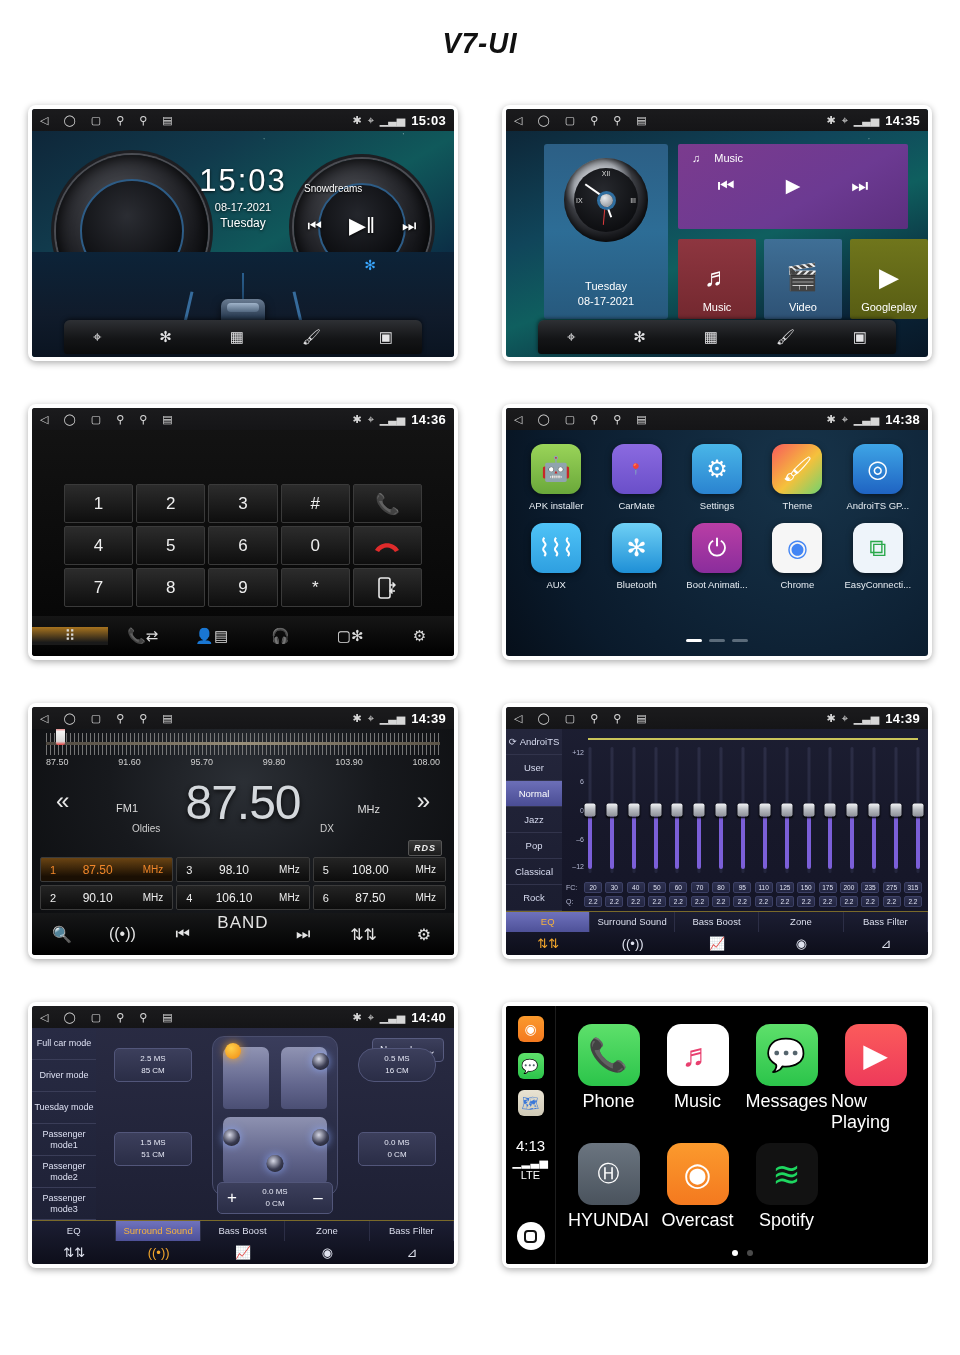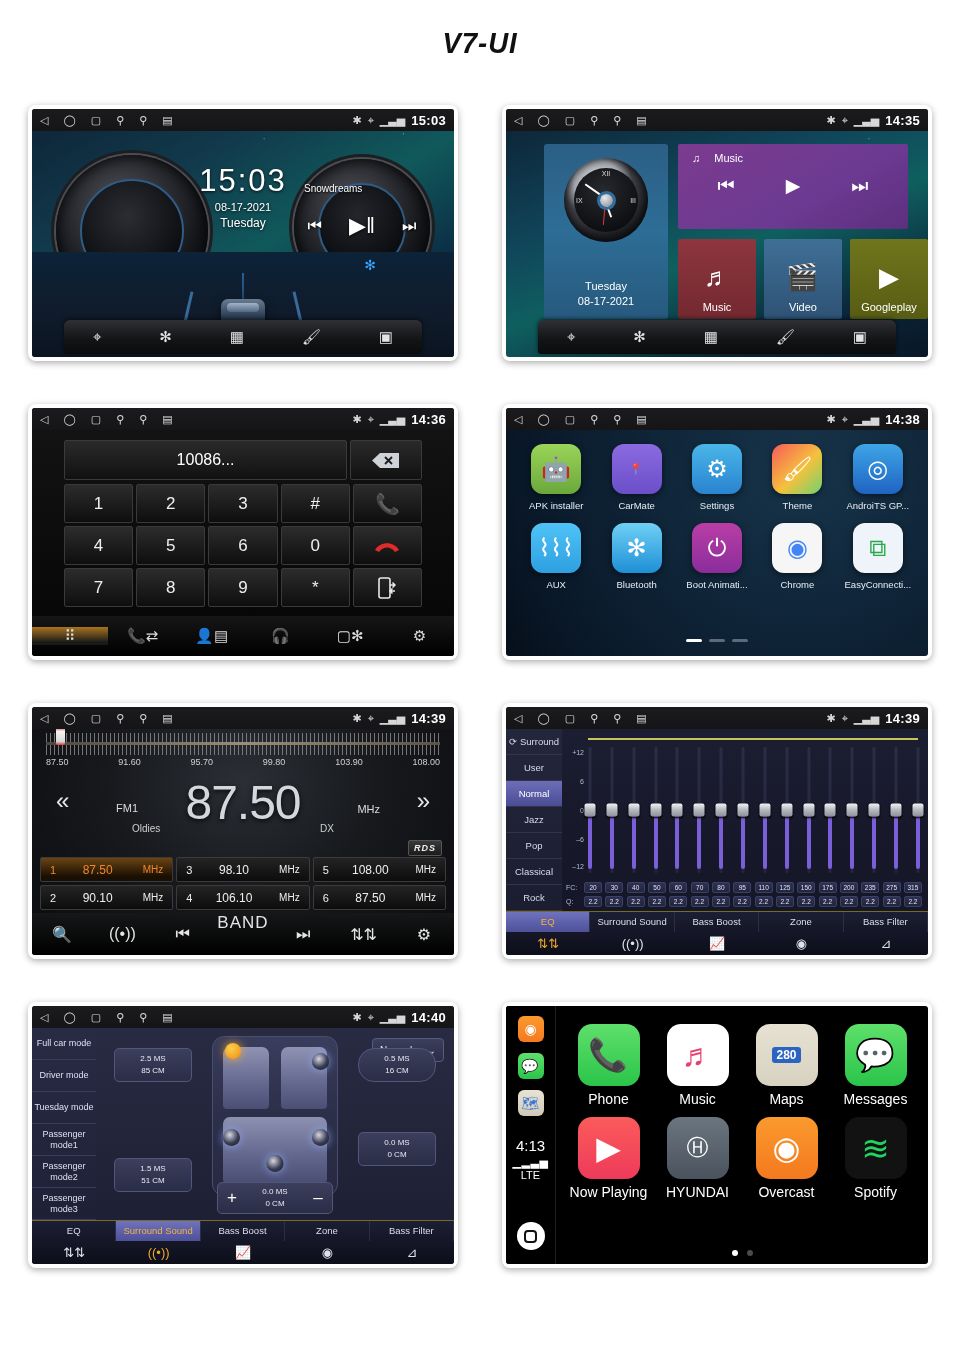--- a/index.html
+++ b/index.html
@@ -277,21 +277,21 @@
   .spk{position:absolute;width:17px;height:17px;border-radius:50%;
     background:radial-gradient(circle at 40% 35%,#d6d8e6,#3a3c52 55%,#14151f);
     box-shadow:0 0 9px rgba(140,170,255,.85);}
   .sun{position:absolute;left:12px;top:6px;width:16px;height:16px;border-radius:50%;
     background:radial-gradient(circle at 38% 32%,#ffd04a,#f08a12);
     box-shadow:0 0 10px rgba(255,170,40,.9);}
   .dbox{position:absolute;width:78px;height:34px;border-radius:5px;
     background:linear-gradient(#3c3f5c,#2a2d46);border:1px solid #52567a;
     color:#e6e8f5;font-size:8px;display:flex;flex-direction:column;
     align-items:center;justify-content:center;line-height:1.5;}
-  .dbox.d1{left:18px;top:20px;} .dbox.d2{left:18px;top:104px;margin-top:26px;}
+  .dbox.d1{left:18px;top:20px;} .dbox.d2{left:18px;top:104px;}
   .dbox.d3{right:18px;top:20px;border-radius:16px;} .dbox.d4{right:18px;top:104px;}
   .stepper{position:absolute;left:50%;transform:translateX(-50%);bottom:6px;
     width:116px;height:32px;border-radius:5px;
     background:linear-gradient(#3c3f5c,#2a2d46);border:1px solid #52567a;
     display:flex;align-items:center;}
   .stepper .pm{width:28px;text-align:center;color:#fff;font-size:17px;}
   .stepper .vl{flex:1;text-align:center;color:#e6e8f5;font-size:8px;line-height:1.5;}
   .modesel{position:absolute;right:10px;top:10px;width:72px;height:24px;border-radius:4px;
     background:linear-gradient(#3c3f5c,#2a2d46);border:1px solid #585c80;
     display:flex;align-items:center;justify-content:space-between;padding:0 7px;
@@ -308,21 +308,21 @@
   .cp-side .sig{color:#fff;font-size:11px;letter-spacing:.5px;margin-top:2px;}
   .cp-side .lte{color:#fff;font-size:11px;}
   .cp-home{position:absolute;bottom:14px;width:28px;height:28px;border-radius:50%;
     background:#fff;display:flex;align-items:center;justify-content:center;}
   .cp-home i{width:13px;height:13px;border:2px solid #111;border-radius:4px;display:block;}
   .cp-apps{position:absolute;left:58px;right:8px;top:18px;
     display:grid;grid-template-columns:repeat(4,1fr);row-gap:10px;}
   .cpa{display:flex;flex-direction:column;align-items:center;}
   .cpa .ic{width:62px;height:62px;border-radius:14px;display:flex;align-items:center;
     justify-content:center;font-size:32px;color:#fff;overflow:hidden;position:relative;}
-  .cpa .lb{color:#fff;font-size:14px;margin-top:5px;}
+  .cpa .lb{color:#fff;font-size:18px;margin-top:5px;}
   .cp-pager{position:absolute;bottom:8px;left:58px;right:8px;display:flex;
     justify-content:center;gap:9px;}
   .cp-pager i{width:6px;height:6px;border-radius:50%;background:#4a4a4a;display:block;}
   .cp-pager i.on{background:#fff;}
 </style>
 </head>
 <body>
 
 <div class="page-title">V7-UI</div>
 
@@ -456,29 +456,20 @@
             <span class="sb-ico">▢</span>
             <span class="sb-ico">⚲</span>
             <span class="sb-ico">⚲</span>
             <span class="sb-ico">▤</span>
           </div>
           <div class="sb-right">
             <span class="sb-ico">✱</span>
             <span class="sb-ico">⌖</span>
             <span class="sb-ico">▁▃▅</span>
             <span class="sb-time">14:36</span>
-          </div>
-        </div>
-        <div class="num-display">
-          <div class="fld" placeholder="Enter number">10086...</div>
-          <div class="del">
-            <svg width="30" height="17" viewBox="0 0 30 17">
-                <path d="M9 1 L28 1 L28 16 L9 16 L1 8.5 Z" fill="#cfd2d6"></path>
-                <path d="M14 5 L21 12 M21 5 L14 12" stroke="#1b1b1b" stroke-width="1.8"></path>
-              </svg>
           </div>
         </div>
         <div class="keypad">
           <div class="key">1</div>
           <div class="key">2</div>
           <div class="key">3</div>
           <div class="key">#</div>
           <div class="key green">📞</div>
           <div class="key">4</div>
           <div class="key">5</div>
@@ -678,21 +669,21 @@
           <div class="sb-right">
             <span class="sb-ico">✱</span>
             <span class="sb-ico">⌖</span>
             <span class="sb-ico">▁▃▅</span>
             <span class="sb-time">14:39</span>
           </div>
         </div>
         <div class="eq-side">
           <div class="it">
             <span style="margin-right:3px">⟳</span>
-            <span>Surround</span>
+            <span>AndroiTS</span>
           </div>
           <div class="it">User</div>
           <div class="it sel">Normal</div>
           <div class="it">Jazz</div>
           <div class="it">Pop</div>
           <div class="it">Classical</div>
           <div class="it">Rock</div>
         </div>
         <div class="eq-main">
           <div class="eq-topline"></div>
@@ -953,26 +944,20 @@
         <div class="cp-apps">
           <div class="cpa">
             <span class="ic" style="background:linear-gradient(#5ee06b,#2bc44a)">📞</span>
             <span class="lb">Phone</span>
           </div>
           <div class="cpa">
             <span class="ic" style="background:#fff;color:#e8406f">♬</span>
             <span class="lb">Music</span>
           </div>
           <div class="cpa">
-            <span class="ic" style="background:linear-gradient(#e6e1d2,#d7d2c0);font-size:12px;color:#2a64c0;font-weight:bold">
-              <span style="background:#2a64c0;color:#fff;border-radius:3px;padding:1px 4px;">280</span>
-            </span>
-            <span class="lb">Maps</span>
-          </div>
-          <div class="cpa">
             <span class="ic" style="background:linear-gradient(#5ee06b,#2bc44a)">💬</span>
             <span class="lb">Messages</span>
           </div>
           <div class="cpa">
             <span class="ic" style="background:linear-gradient(#fb5b5b,#ee3a5a)">▶</span>
             <span class="lb">Now Playing</span>
           </div>
           <div class="cpa">
             <span class="ic" style="background:linear-gradient(#6b7580,#4a535d);font-size:22px">Ⓗ</span>
             <span class="lb">HYUNDAI</span>

